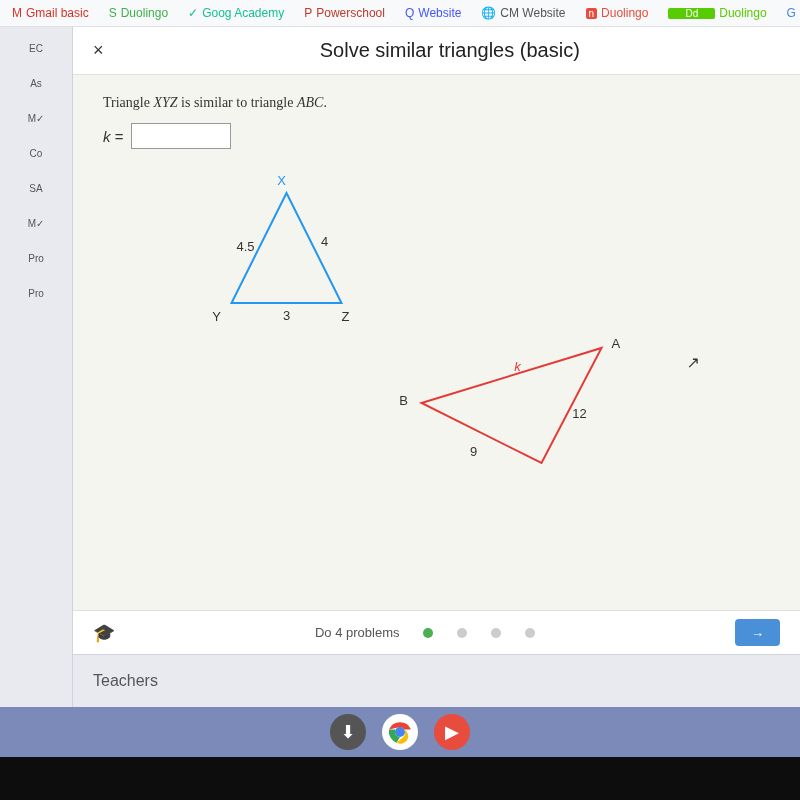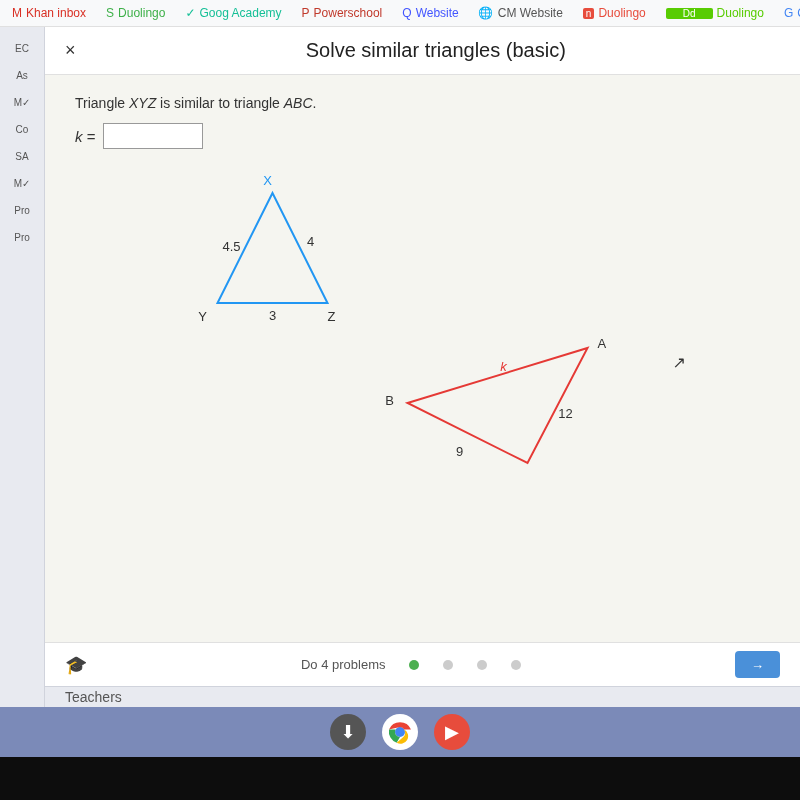--- a/index.html
+++ b/index.html
@@ -46,27 +46,27 @@
     
     .browser-content {
       width: 800px;
       height: 680px;
       background: #e8eaf0;
       display: flex;
     }
 
     
     .sidebar {
-      width: 45px;
+      width: 73px;
       background: #e8eaf0;
       border-right: 1px solid #d0d3dc;
       display: flex;
       flex-direction: column;
       padding: 8px 0;
-      gap: 0;
+      gap: 8px;
     }
 
     .sidebar-item {
       padding: 8px 6px;
       font-size: 10px;
       color: #555;
       cursor: pointer;
       text-align: center;
       border-radius: 4px;
       margin: 0 3px;
@@ -109,20 +109,21 @@
     .problem-body {
       flex: 1;
       padding: 20px 30px;
       background: #f5f5f0;
     }
 
     .problem-statement {
       font-size: 14px;
       color: #333;
       margin-bottom: 12px;
+      font-family: Liberation Serif, serif;
     }
 
     .solve-for {
       font-size: 14px;
       color: #333;
       margin-bottom: 12px;
     }
 
     .answer-row {
       display: flex;
@@ -183,22 +184,22 @@
     .dot {
       width: 10px;
       height: 10px;
       border-radius: 50%;
       display: inline-block;
     }
 
     
     .teachers-bar {
       background: #e8eaf0;
-      padding: 2px 20px;
-      font-size: 14px;
+      padding: 17px 20px;
+      font-size: 16px;
       color: #555;
       border-top: 1px solid #d0d3dc;
     }
 
     
     .taskbar {
       width: 800px;
       height: 50px;
       background: #7b8ab8;
       display: flex;
@@ -231,21 +232,21 @@
 
     
     .math { font-style: italic; }
   </style>
 </head>
 <body>
 
 <div class="bookmarks-bar">
   <span class="bookmark-item bk-gmail">
     <span>M</span>
-    <span>Khan inbox</span>
+    <span>Gmail basic</span>
   </span>
   <span class="bookmark-item bk-schoology">
     <span>S</span>
     <span>Duolingo</span>
   </span>
   <span class="bookmark-item bk-khan">
     <span>✓</span>
     <span>Goog Academy</span>
   </span>
   <span class="bookmark-item bk-power">

